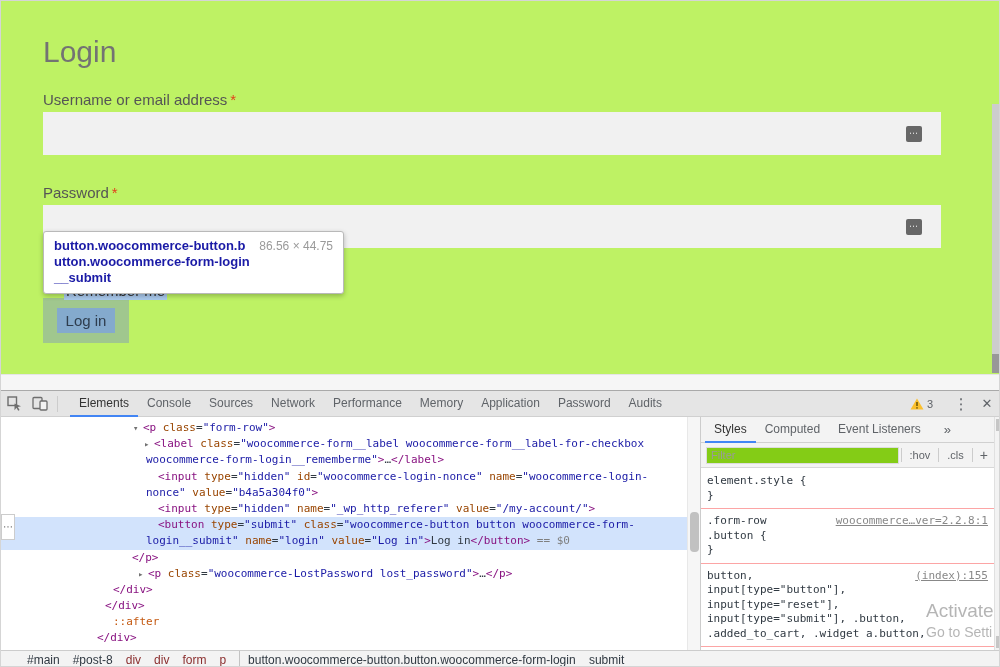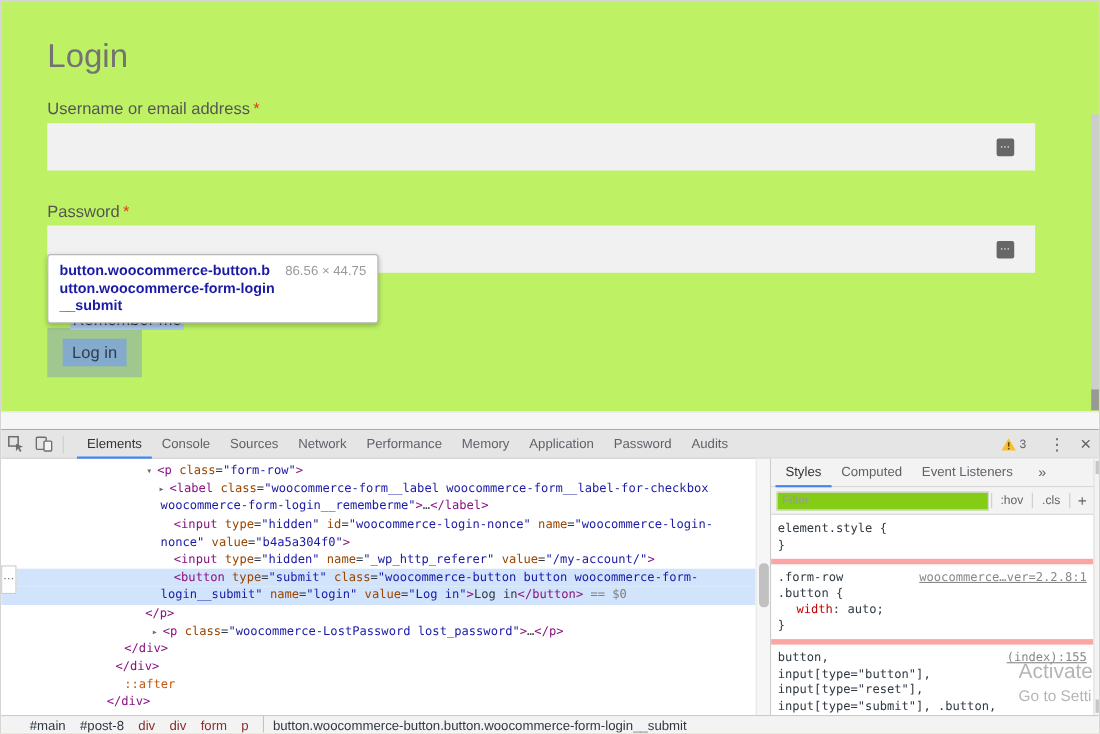--- a/index.html
+++ b/index.html
@@ -66,21 +66,21 @@
   .sp-tab.sel { color:#333; border-bottom-color:#4285f4; }
   .sp-more { margin-left:14px; color:#5f6368; font-size:13px; }
   .sp-filter { height:25px; background:#f3f3f3; border-bottom:1px solid #d8d8d8; display:flex; align-items:center; padding:0 5px; }
   .filter-input { flex:1; height:17px; border:1px solid #dcdcdc; background:#84cc16; font-size:11px; padding:0 4px; color:#333; outline:none; min-width:30px; }
   .filter-input::placeholder { color:#9a9a9a; }
   .sp-vsep { width:1px; height:14px; background:#ccc; margin:0 2px; }
   .sp-btn { font-size:11px; color:#5f6368; padding:0 6px; white-space:nowrap; }
   .sp-plus { font-size:14px; color:#5f6368; padding:0 8px 0 5px; }
   .sp-rules { position:absolute; top:52px; left:0; right:7px; bottom:0; overflow:hidden;
               font-family:"DejaVu Sans Mono",monospace; font-size:11px; color:#303942; }
-  .rule { padding:5px 6px; border-bottom:5px solid #fca5a5; }
+  .rule { padding:5px 6px; border-bottom:1px solid #fca5a5; }
   .rule-line { display:flex; line-height:14.5px; white-space:pre; }
   .rule-link { margin-left:auto; color:#888; text-decoration:underline; white-space:nowrap; padding-left:8px; }
   .prop-line { padding-left:17px; line-height:14.5px; white-space:pre; }
   .prop-name { color:#c80000; }
   .sp-scroll { position:absolute; right:0; top:0; width:7px; height:233px; background:#f3f3f3; border-left:1px solid #e0e0e0; }
   .sp-scroll-btn { position:absolute; left:1px; width:5px; height:12px; background:#c6c6c6; }
   .sp-scroll-btn.top { top:2px; } .sp-scroll-btn.bottom { bottom:2px; }
 
   .dt-crumbs { position:absolute; left:0; top:259px; width:1000px; height:19px; background:#f3f3f3; border-top:1px solid #ccc;
                display:flex; align-items:center; font-size:12px; padding-left:26px; overflow:hidden; }
@@ -214,21 +214,20 @@
           <span class="sp-plus">+</span>
         </div>
         <div class="sp-rules">
             <div class="rule">
               <div class="rule-line"><span>element.style {</span></div>
               <div class="rule-line">}</div>
             </div>
             <div class="rule">
               <div class="rule-line"><span>.form-row</span><span class="rule-link">woocommerce…ver=2.2.8:1</span></div>
               <div class="rule-line"><span>.button {</span></div>
-              <div class="prop-line"><span class="prop-name">width</span><span>: auto;</span></div>
               <div class="rule-line">}</div>
             </div>
             <div class="rule">
               <div class="rule-line"><span>button,</span><span class="rule-link">(index):155</span></div>
               <div class="rule-line"><span>input[type="button"],</span></div>
               <div class="rule-line"><span>input[type="reset"],</span></div>
               <div class="rule-line"><span>input[type="submit"], .button,</span></div>
               <div class="rule-line"><span>.added_to_cart, .widget a.button,</span></div>
             </div>
           </div>

